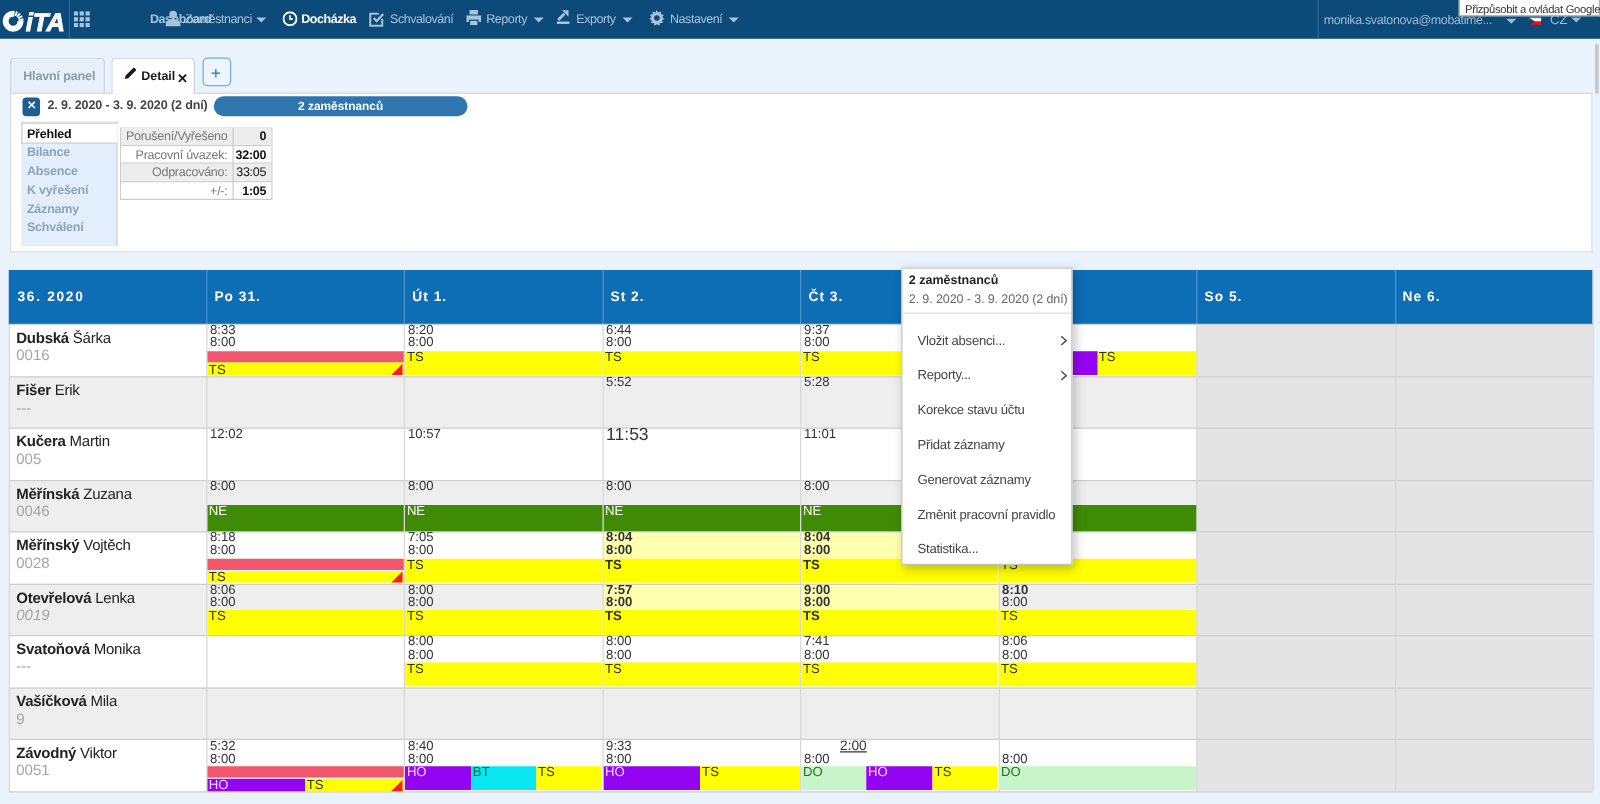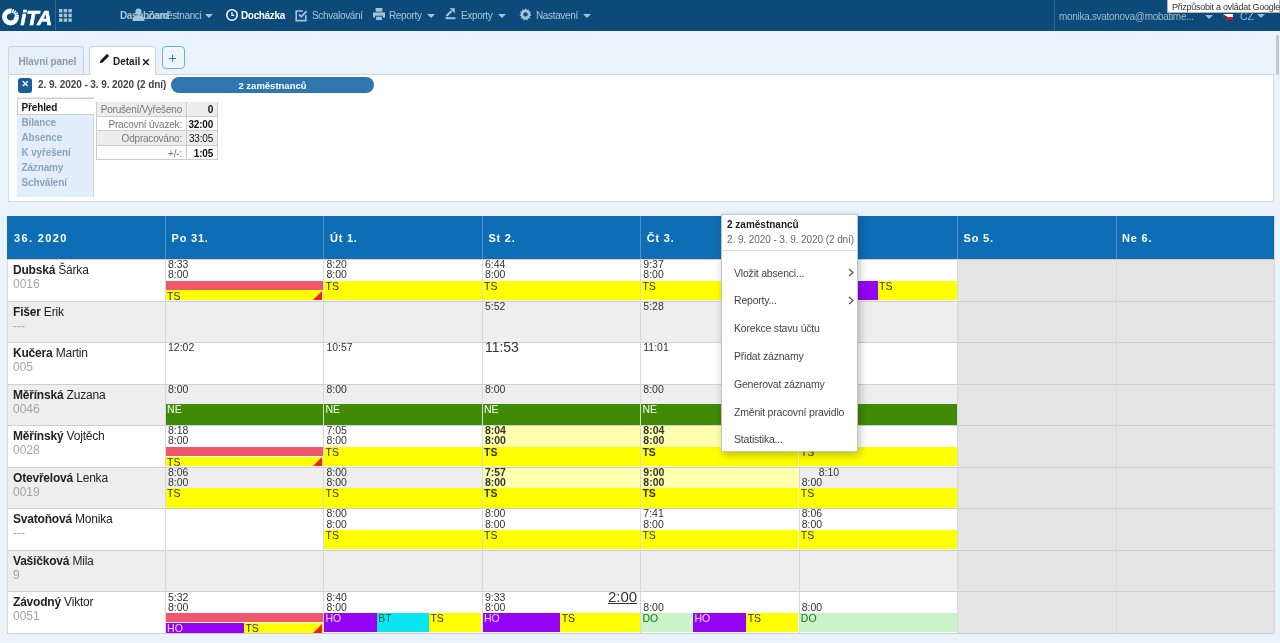--- a/index.html
+++ b/index.html
@@ -166,21 +166,21 @@
 <div class="a tx" style="left:13px;top:277.0px;font-size:12px;color:#a5a5a5;">0016</div>
 <div class="a tx" style="left:13px;top:304.55px;font-size:12px;letter-spacing:-0.2px;color:#222;"><b>Fišer</b> Erik</div>
 <div class="a tx" style="left:13px;top:318.55px;font-size:12px;color:#a5a5a5;">---</div>
 <div class="a tx" style="left:13px;top:346.1px;font-size:12px;letter-spacing:-0.2px;color:#222;"><b>Kučera</b> Martin</div>
 <div class="a tx" style="left:13px;top:360.1px;font-size:12px;color:#a5a5a5;">005</div>
 <div class="a tx" style="left:13px;top:387.65px;font-size:12px;letter-spacing:-0.2px;color:#222;"><b>Měřínská</b> Zuzana</div>
 <div class="a tx" style="left:13px;top:401.65px;font-size:12px;color:#a5a5a5;">0046</div>
 <div class="a tx" style="left:13px;top:429.2px;font-size:12px;letter-spacing:-0.2px;color:#222;"><b>Měřínský</b> Vojtěch</div>
 <div class="a tx" style="left:13px;top:443.2px;font-size:12px;color:#a5a5a5;">0028</div>
 <div class="a tx" style="left:13px;top:470.75px;font-size:12px;letter-spacing:-0.2px;color:#222;"><b>Otevřelová</b> Lenka</div>
-<div class="a tx" style="left:13px;top:484.75px;font-size:12px;color:#a5a5a5;">0019</div>
+<div class="a tx" style="left:13px;top:484.75px;font-size:12px;color:#a5a5a5;font-style:italic;">0019</div>
 <div class="a tx" style="left:13px;top:512.3px;font-size:12px;letter-spacing:-0.2px;color:#222;"><b>Svatoňová</b> Monika</div>
 <div class="a tx" style="left:13px;top:526.3px;font-size:12px;color:#a5a5a5;">---</div>
 <div class="a tx" style="left:13px;top:553.8499999999999px;font-size:12px;letter-spacing:-0.2px;color:#222;"><b>Vašíčková</b> Mila</div>
 <div class="a tx" style="left:13px;top:567.8499999999999px;font-size:12px;color:#a5a5a5;">9</div>
 <div class="a tx" style="left:13px;top:595.4px;font-size:12px;letter-spacing:-0.2px;color:#222;"><b>Závodný</b> Viktor</div>
 <div class="a tx" style="left:13px;top:609.4px;font-size:12px;color:#a5a5a5;">0051</div>
 <div class="a tx" style="left:168.0px;top:259.1px;font-size:10.5px;line-height:10px;font-weight:normal;color:#333;">8:33</div>
 <div class="a tx" style="left:168.0px;top:269.20000000000005px;font-size:10.5px;line-height:10px;font-weight:normal;color:#333;">8:00</div>
 <div class="a" style="left:165.6px;top:280.7px;width:157.4px;height:9.4px;background:#f0566c;z-index:1;"></div>
 <div class="a" style="left:165.6px;top:290.3px;width:157.4px;height:9.9px;background:#ffff00;z-index:1;"></div>
@@ -251,21 +251,21 @@
 <div class="a" style="left:324.0px;top:488.25px;width:157.5px;height:19.6px;background:#ffff00;z-index:1;"></div>
 <div class="a tx" style="left:325.5px;top:488.45px;font-size:10.5px;line-height:10.5px;font-weight:normal;color:#333;z-index:2;">TS</div>
 <div class="a tx" style="left:484.9px;top:466.85px;font-size:10.5px;line-height:10px;font-weight:bold;color:#333;">7:57</div>
 <div class="a tx" style="left:484.9px;top:476.95000000000005px;font-size:10.5px;line-height:10px;font-weight:bold;color:#333;">8:00</div>
 <div class="a" style="left:482.5px;top:488.25px;width:157.39999999999998px;height:19.6px;background:#ffff00;z-index:1;"></div>
 <div class="a tx" style="left:484.0px;top:488.45px;font-size:10.5px;line-height:10.5px;font-weight:bold;color:#333;z-index:2;">TS</div>
 <div class="a tx" style="left:643.3px;top:466.85px;font-size:10.5px;line-height:10px;font-weight:bold;color:#333;">9:00</div>
 <div class="a tx" style="left:643.3px;top:476.95000000000005px;font-size:10.5px;line-height:10px;font-weight:bold;color:#333;">8:00</div>
 <div class="a" style="left:640.9px;top:488.25px;width:157.4000000000001px;height:19.6px;background:#ffff00;z-index:1;"></div>
 <div class="a tx" style="left:642.4px;top:488.45px;font-size:10.5px;line-height:10.5px;font-weight:bold;color:#333;z-index:2;">TS</div>
-<div class="a tx" style="left:801.7px;top:466.85px;font-size:10.5px;line-height:10px;font-weight:normal;color:#333;margin-left:17px;">8:10</div>
+<div class="a tx" style="left:801.7px;top:466.85px;font-size:10.5px;line-height:10px;font-weight:bold;color:#333;">8:10</div>
 <div class="a tx" style="left:801.7px;top:476.95000000000005px;font-size:10.5px;line-height:10px;font-weight:normal;color:#333;">8:00</div>
 <div class="a" style="left:799.3000000000001px;top:488.25px;width:157.39999999999998px;height:19.6px;background:#ffff00;z-index:1;"></div>
 <div class="a tx" style="left:800.8000000000001px;top:488.45px;font-size:10.5px;line-height:10.5px;font-weight:normal;color:#333;z-index:2;">TS</div>
 <div class="a tx" style="left:326.4px;top:508.4px;font-size:10.5px;line-height:10px;font-weight:normal;color:#333;">8:00</div>
 <div class="a tx" style="left:326.4px;top:518.5px;font-size:10.5px;line-height:10px;font-weight:normal;color:#333;">8:00</div>
 <div class="a" style="left:324.0px;top:529.8px;width:157.5px;height:19.6px;background:#ffff00;z-index:1;"></div>
 <div class="a tx" style="left:325.5px;top:530.0px;font-size:10.5px;line-height:10.5px;font-weight:normal;color:#333;z-index:2;">TS</div>
 <div class="a tx" style="left:484.9px;top:508.4px;font-size:10.5px;line-height:10px;font-weight:normal;color:#333;">8:00</div>
 <div class="a tx" style="left:484.9px;top:518.5px;font-size:10.5px;line-height:10px;font-weight:normal;color:#333;">8:00</div>
 <div class="a" style="left:482.5px;top:529.8px;width:157.39999999999998px;height:19.6px;background:#ffff00;z-index:1;"></div>
@@ -293,21 +293,21 @@
 <div class="a" style="left:376.8px;top:612.9px;width:52.099999999999966px;height:19.6px;background:#0ae6f2;z-index:1;"></div>
 <div class="a tx" style="left:378.3px;top:613.1px;font-size:10.5px;line-height:10.5px;font-weight:normal;color:#063;z-index:2;">BT</div>
 <div class="a" style="left:428.9px;top:612.9px;width:52.60000000000002px;height:19.6px;background:#ffff00;z-index:1;"></div>
 <div class="a tx" style="left:430.4px;top:613.1px;font-size:10.5px;line-height:10.5px;font-weight:normal;color:#333;z-index:2;">TS</div>
 <div class="a tx" style="left:484.9px;top:591.5px;font-size:10.5px;line-height:10px;font-weight:normal;color:#333;">9:33</div>
 <div class="a tx" style="left:484.9px;top:601.6px;font-size:10.5px;line-height:10px;font-weight:normal;color:#333;">8:00</div>
 <div class="a" style="left:482.5px;top:612.9px;width:77.70000000000005px;height:19.6px;background:#9504f2;z-index:1;"></div>
 <div class="a tx" style="left:484.0px;top:613.1px;font-size:10.5px;line-height:10.5px;font-weight:normal;color:#eeddff;z-index:2;">HO</div>
 <div class="a" style="left:560.2px;top:612.9px;width:79.69999999999993px;height:19.6px;background:#ffff00;z-index:1;"></div>
 <div class="a tx" style="left:561.7px;top:613.1px;font-size:10.5px;line-height:10.5px;font-weight:normal;color:#333;z-index:2;">TS</div>
-<div class="a tx" style="left:608px;top:591.5px;font-size:15px;line-height:10px;font-weight:normal;color:#333;text-decoration:underline;">2:00</div>
+<div class="a tx" style="left:672px;top:591.5px;font-size:11px;line-height:10px;font-weight:normal;color:#333;text-decoration:underline;">2:00</div>
 <div class="a tx" style="left:643.3px;top:601.6px;font-size:10.5px;line-height:10px;font-weight:normal;color:#333;">8:00</div>
 <div class="a" style="left:640.9px;top:612.9px;width:52.0px;height:19.6px;background:#c9f4c9;z-index:1;"></div>
 <div class="a tx" style="left:642.4px;top:613.1px;font-size:10.5px;line-height:10.5px;font-weight:normal;color:#1c741c;z-index:2;">DO</div>
 <div class="a" style="left:692.9px;top:612.9px;width:53.30000000000007px;height:19.6px;background:#9504f2;z-index:1;"></div>
 <div class="a tx" style="left:694.4px;top:613.1px;font-size:10.5px;line-height:10.5px;font-weight:normal;color:#eeddff;z-index:2;">HO</div>
 <div class="a" style="left:746.2px;top:612.9px;width:52.09999999999991px;height:19.6px;background:#ffff00;z-index:1;"></div>
 <div class="a tx" style="left:747.7px;top:613.1px;font-size:10.5px;line-height:10.5px;font-weight:normal;color:#333;z-index:2;">TS</div>
 <div class="a tx" style="left:801.7px;top:601.6px;font-size:10.5px;line-height:10px;font-weight:normal;color:#333;">8:00</div>
 <div class="a" style="left:799.3px;top:612.9px;width:157.4000000000001px;height:19.6px;background:#c9f4c9;z-index:1;"></div>
 <div class="a tx" style="left:800.8px;top:613.1px;font-size:10.5px;line-height:10.5px;font-weight:normal;color:#1c741c;z-index:2;">DO</div>

